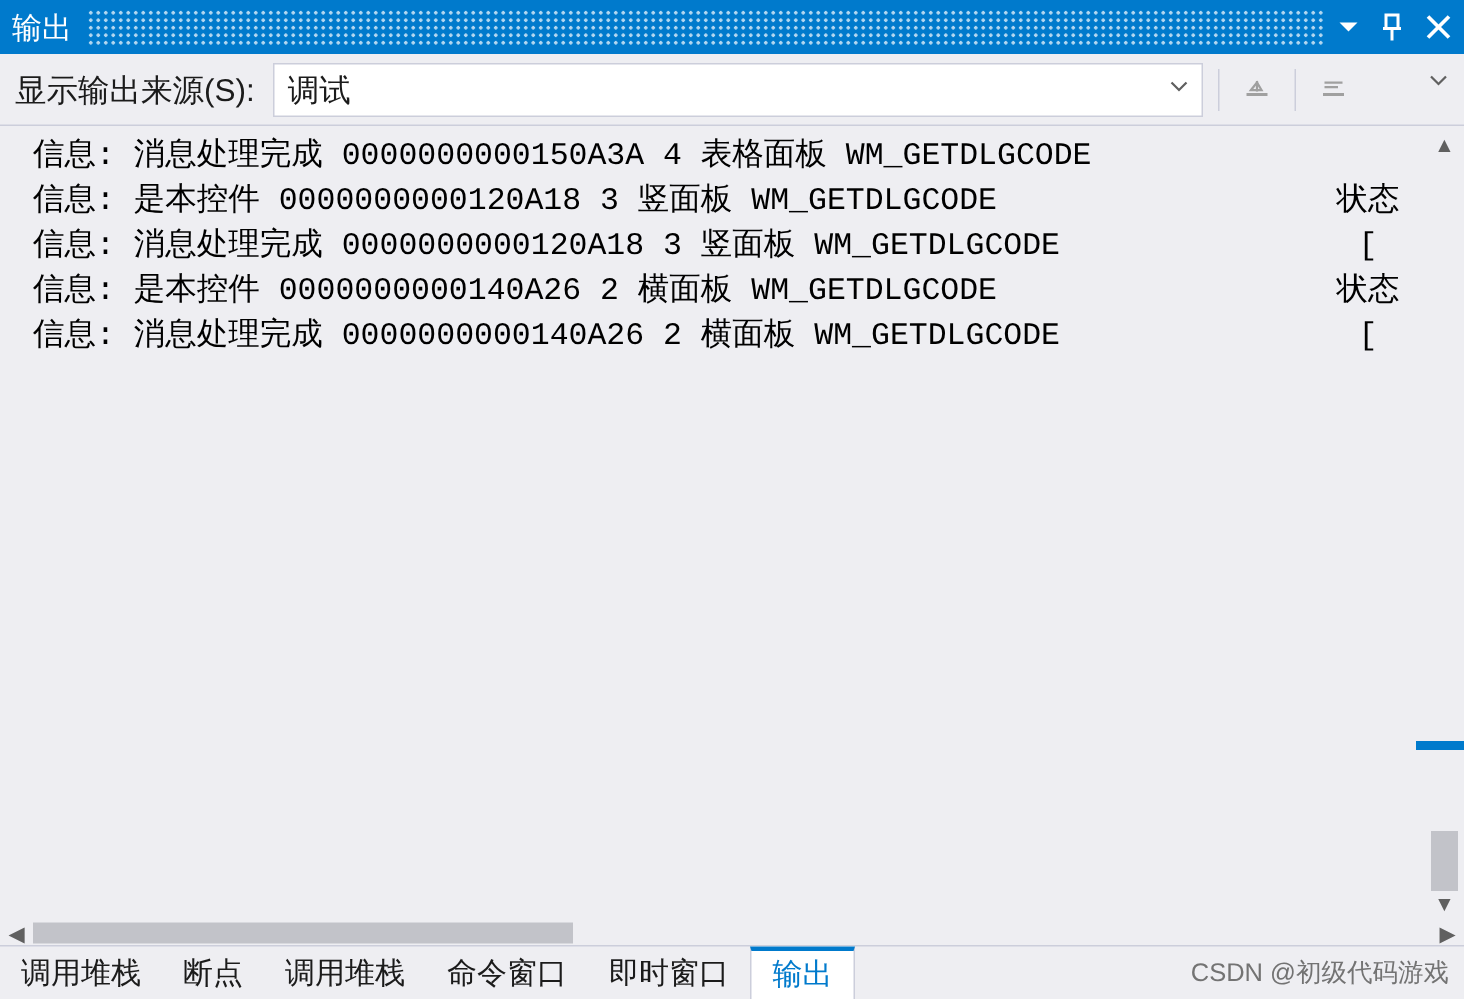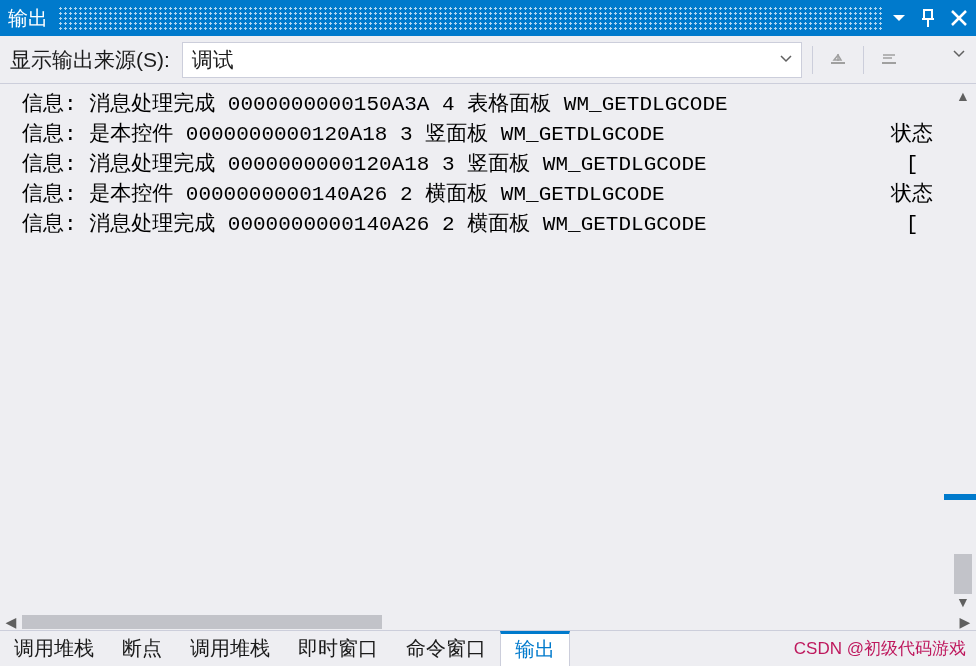--- a/index.html
+++ b/index.html
@@ -117,21 +117,21 @@
     .tab.active {
       color:#007acc;
       border-top: 3px solid #007acc;
       background:#fff;
       border-left:1px solid #cccedb;
       border-right:1px solid #cccedb;
       margin-top:-1px;
     }
     .watermark {
       position:absolute; right:10px; bottom:6px;
-      font-size:17px; color:#be185d;
+      font-size:17px; color:#737373;
     }
   </style>
 </head>
 <body>
 
 <div class="titlebar">
   <span>输出</span>
   <div class="dotted"></div>
   <div class="titlebar-icons">
     <span>
@@ -206,17 +206,17 @@
   <div class="htrack">
     <div class="hthumb"></div>
   </div>
   <span class="arrow">▶</span>
 </div>
 
 <div class="tabbar" id="tabbar">
   <div class="tab">调用堆栈</div>
     <div class="tab">断点</div>
     <div class="tab">调用堆栈</div>
+    <div class="tab">命令窗口</div>
     <div class="tab">即时窗口</div>
-    <div class="tab">命令窗口</div>
     <div class="tab active">输出</div>
     <span class="watermark">CSDN @初级代码游戏</span>
 </div>
 
 </body></html>

